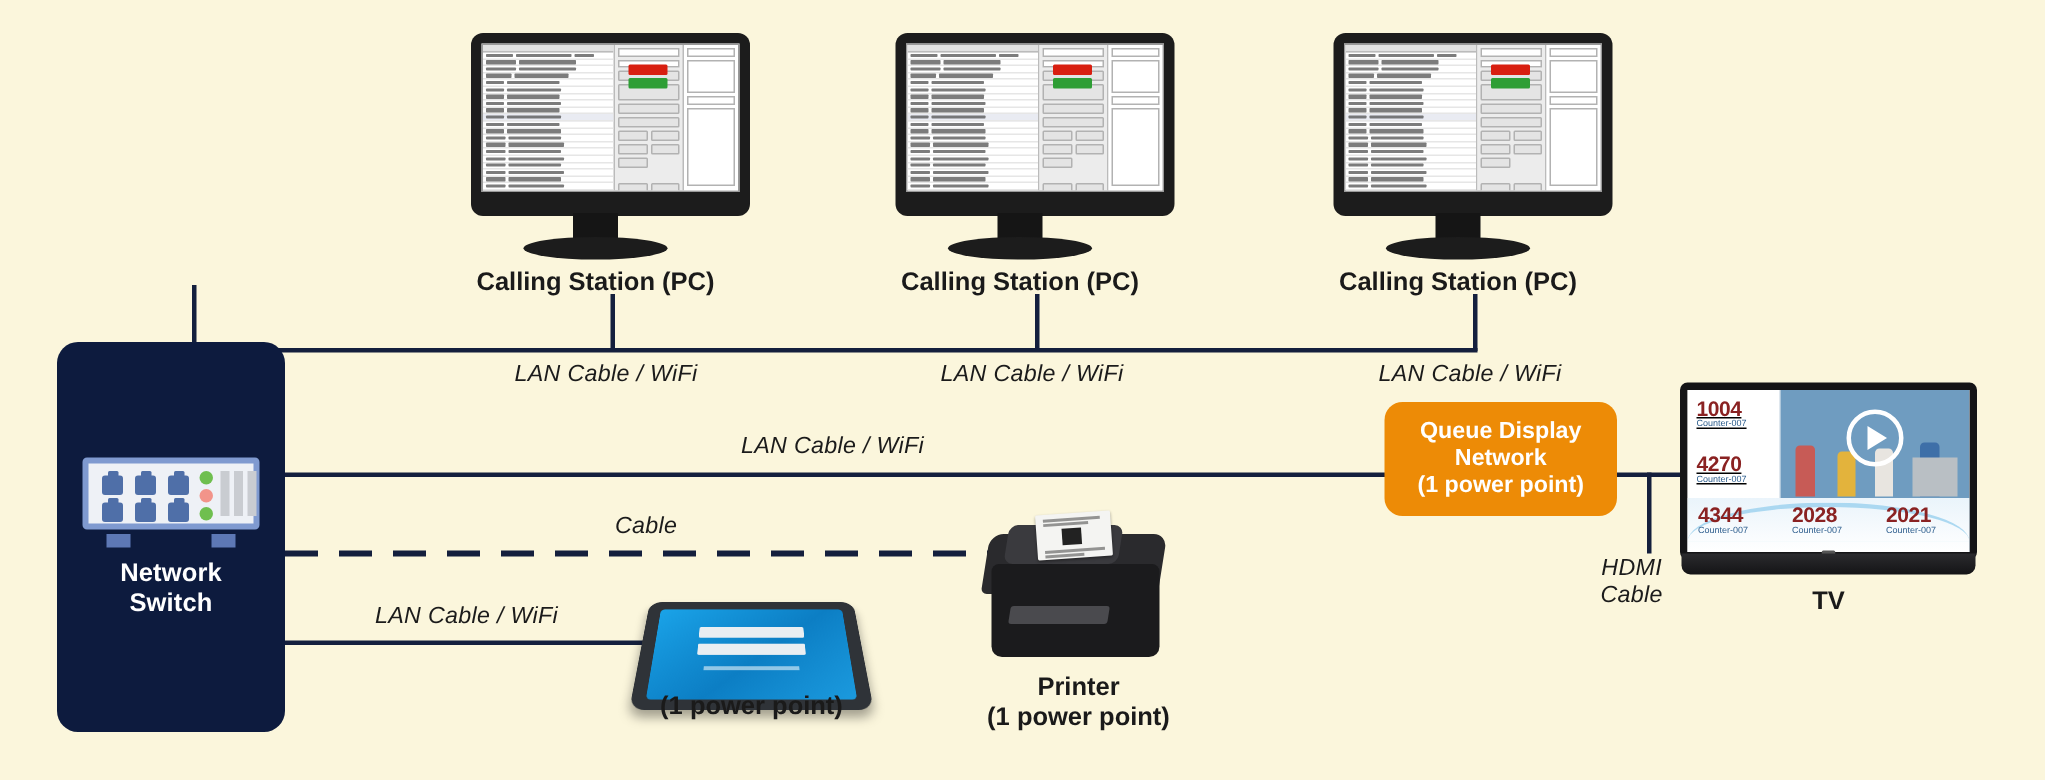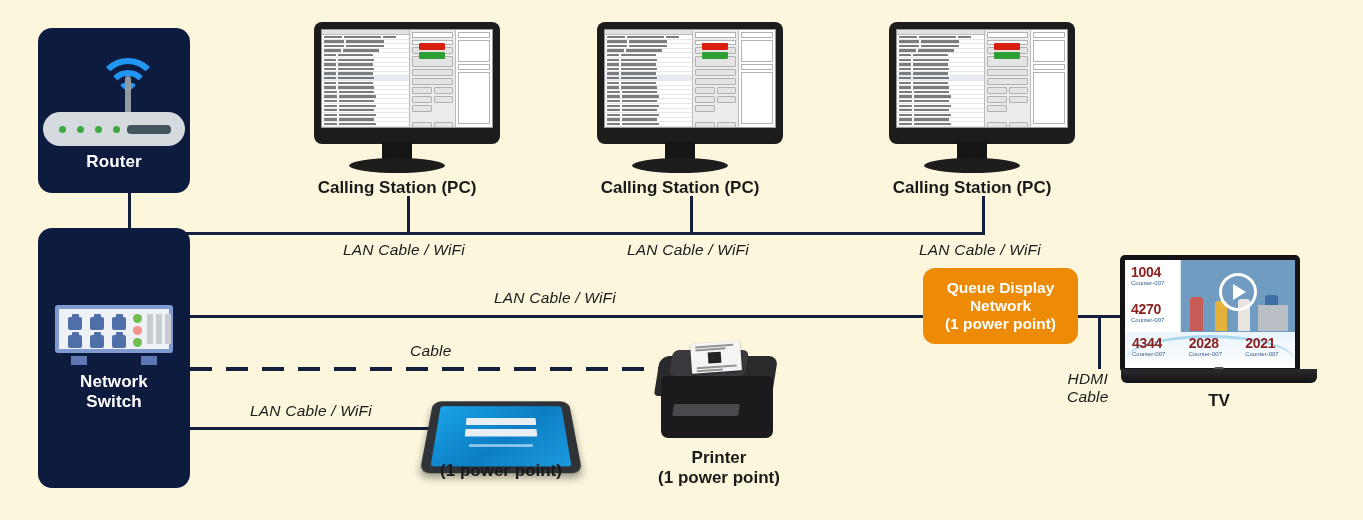--- a/index.html
+++ b/index.html
@@ -187,22 +187,22 @@
   .pr-paper .pl { position: absolute; left: 5px; height: 1.5px; background: #6a6a6a; opacity: .7; }
   .pr-qr { position: absolute; left: 17px; top: 10px; width: 13px; height: 11px; background: #222; }
   .pr-slot {
     position: absolute; left: 16px; bottom: 22px; width: 66px; height: 12px;
     background: #4a4a4e; border-radius: 2px; transform: skewX(-9deg);
   }
 
   
   .tv { position: absolute; width: 198px; }
   .tv-bezel {
-    position: relative; width: 180px; height: 118px;
-    background: #141416; border-radius: 5px; padding: 5px;
+    position: relative; width: 198px; height: 118px;
+    background: #141416; border-radius: 5px; padding: 5px; text-decoration: underline;
   }
   .tv-screen { width: 100%; height: 100%; display: flex; background: #fff; overflow: hidden; position: relative; }
   .tv-left {
     width: 33%; background: #fff; position: relative; padding: 5px 0 0 6px;
     border-right: 1px solid #dfe7ee;
   }
   .tv-right { width: 67%; position: relative; background: #6f9cc0; }
   .q-num { font-weight: bold; color: #8a2222; font-size: 14px; line-height: 1; letter-spacing: -.3px; }
   .q-ctr { font-size: 6px; color: #2f5f8e; margin-top: 1px; }
   .tv-bottom {
@@ -258,36 +258,20 @@
 
   <div class="line-h" style="left:178px; top:315px; width:750px;"></div>
 
   <div class="line-h" style="left:1076px; top:315px; width:48px;"></div>
   <div class="line-v" style="left:1098px; top:315px; height:54px;"></div>
 
   <div class="dash-h" style="left:190px; top:367px; width:480px;"></div>
 
   <div class="line-h" style="left:190px; top:427px; width:240px;"></div>
 
-  <div class="navy-box" style="left:38px; top:28px; width:152px; height:165px;">
-    <div class="router-glyph">
-      <div class="wave" style="left:58px; top:8px;  width:62px; height:62px;"></div>
-      <div class="wave" style="left:68px; top:20px; width:42px; height:42px;"></div>
-      <div class="wave" style="left:78px; top:32px; width:22px; height:22px;"></div>
-      <div class="router-ant"></div>
-      <div class="router-body">
-        <span class="led" style="left:16px;"></span>
-        <span class="led" style="left:34px;"></span>
-        <span class="led" style="left:52px;"></span>
-        <span class="led" style="left:70px;"></span>
-        <span class="port"></span>
-      </div>
-    </div>
-    <div class="navy-label">Router</div>
-  </div>
 
   <div class="navy-box" style="left:38px; top:228px; width:152px; height:260px;">
     <div class="switch-glyph">
       <div class="switch-chassis">
         <span class="rj" style="left:9px;  top:8px;"></span>
         <span class="rj" style="left:31px; top:8px;"></span>
         <span class="rj" style="left:53px; top:8px;"></span>
         <span class="rj" style="left:9px;  top:26px;"></span>
         <span class="rj" style="left:31px; top:26px;"></span>
         <span class="rj" style="left:53px; top:26px;"></span>

